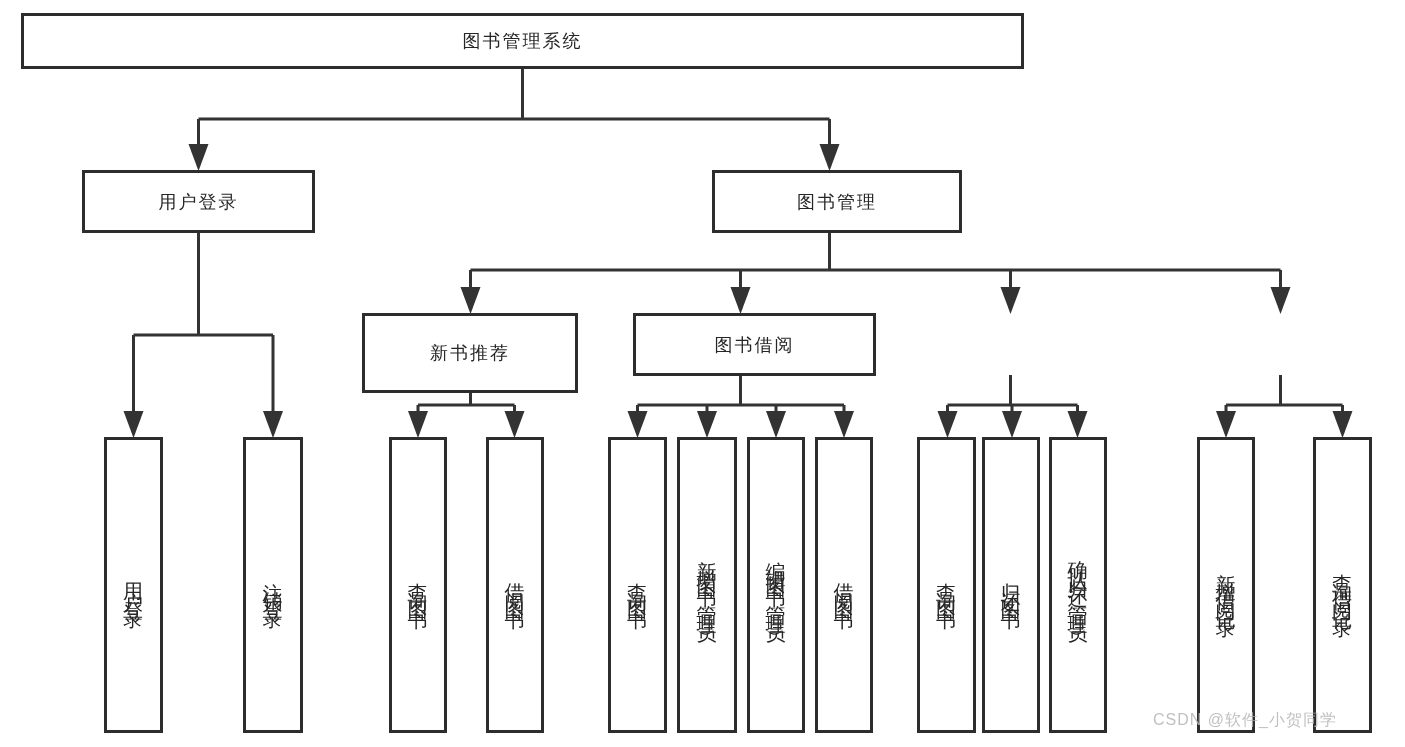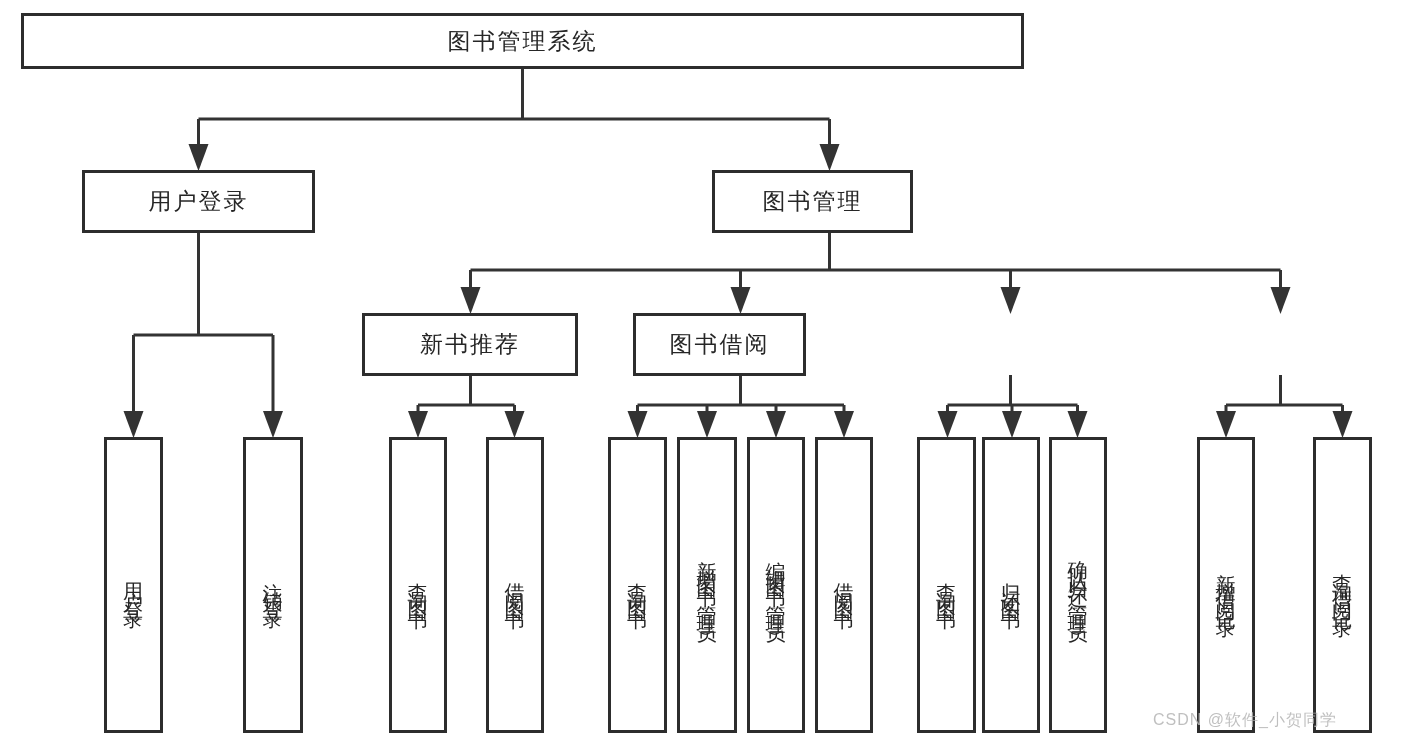--- a/index.html
+++ b/index.html
@@ -17,21 +17,21 @@
   }
   svg.connectors{position:absolute;left:0;top:0;width:1405px;height:747px;}
   .connector-line{stroke:var(--line-c);stroke-width:3;fill:none;}
   .arrowhead{fill:var(--line-c);stroke:none;}
   .box{
     position:absolute;box-sizing:border-box;background:var(--box-bg);
     border:3px solid var(--border-c);
     display:flex;align-items:center;justify-content:center;
   }
   .hlabel{
-    font-size:23px;letter-spacing:2px;white-space:nowrap;color:var(--text-c);
+    font-size:18px;letter-spacing:2px;white-space:nowrap;color:var(--text-c);
   }
   .vlabel{
     writing-mode:vertical-lr;text-orientation:upright;
     font-size:20px;letter-spacing:9px;line-height:1;color:var(--text-c);
   }
   .watermark{
     position:absolute;left:1153px;top:710px;z-index:5;
     font-size:16px;letter-spacing:1px;white-space:nowrap;
     color:var(--wm-c);opacity:0.85;
   }
@@ -84,28 +84,28 @@
       </g>
     </svg>
 
   <div class="box" style="left:21px;top:13px;width:1003px;height:56px">
     <span class="hlabel">图书管理系统</span>
   </div>
 
   <div class="box" style="left:82px;top:170px;width:233px;height:63px">
     <span class="hlabel">用户登录</span>
   </div>
-  <div class="box" style="left:712px;top:170px;width:201px;height:63px">
+  <div class="box" style="left:712px;top:170px;width:250px;height:63px">
     <span class="hlabel">图书管理</span>
   </div>
 
-  <div class="box" style="left:362px;top:313px;width:216px;height:63px">
+  <div class="box" style="left:362px;top:313px;width:216px;height:80px">
     <span class="hlabel">新书推荐</span>
   </div>
-  <div class="box" style="left:633px;top:313px;width:173px;height:63px">
+  <div class="box" style="left:633px;top:313px;width:243px;height:63px">
     <span class="hlabel">图书借阅</span>
   </div>
 
   <div class="box" style="left:104px;top:437px;width:59px;height:296px">
     <span class="vlabel">用户登录</span>
   </div>
   <div class="box" style="left:243px;top:437px;width:60px;height:296px">
     <span class="vlabel">注销登录</span>
   </div>
 

